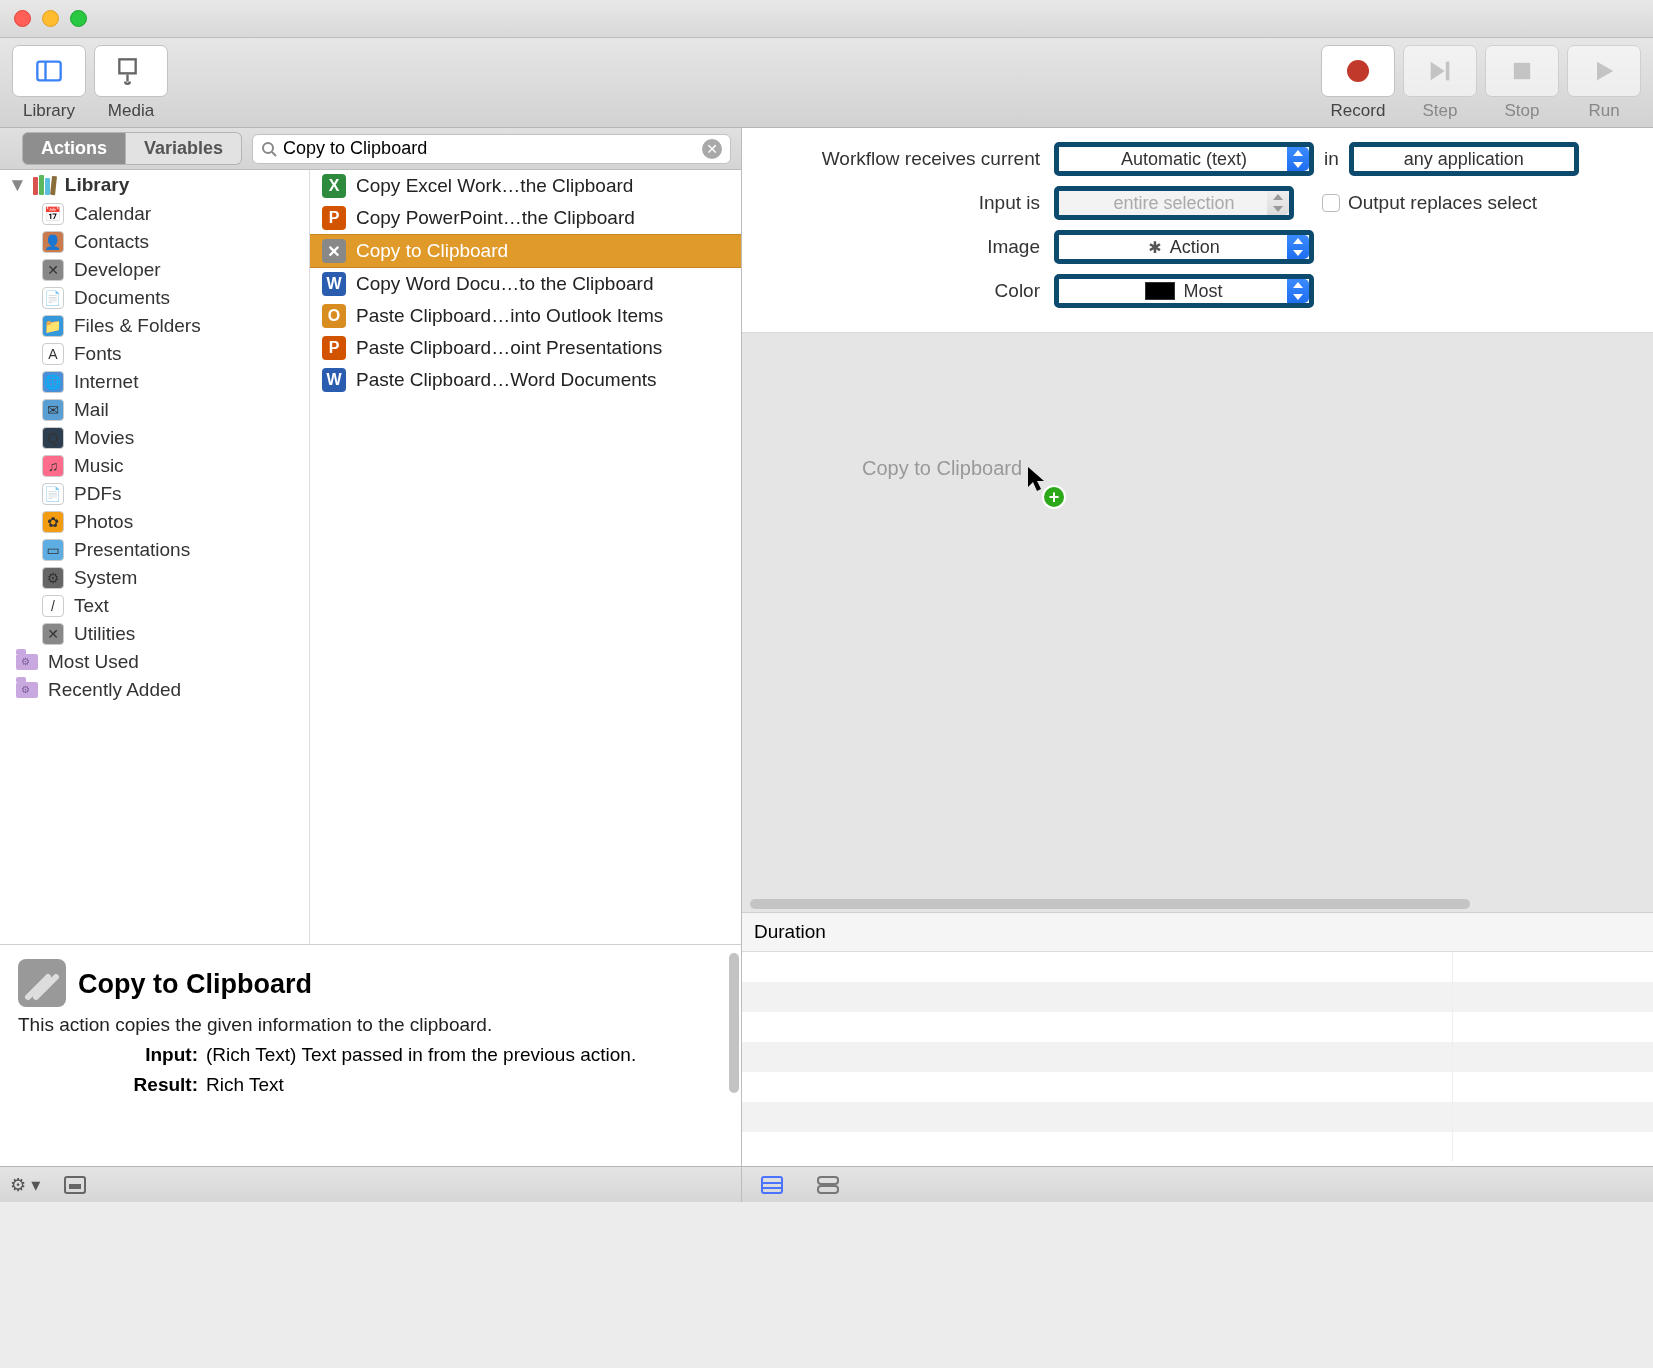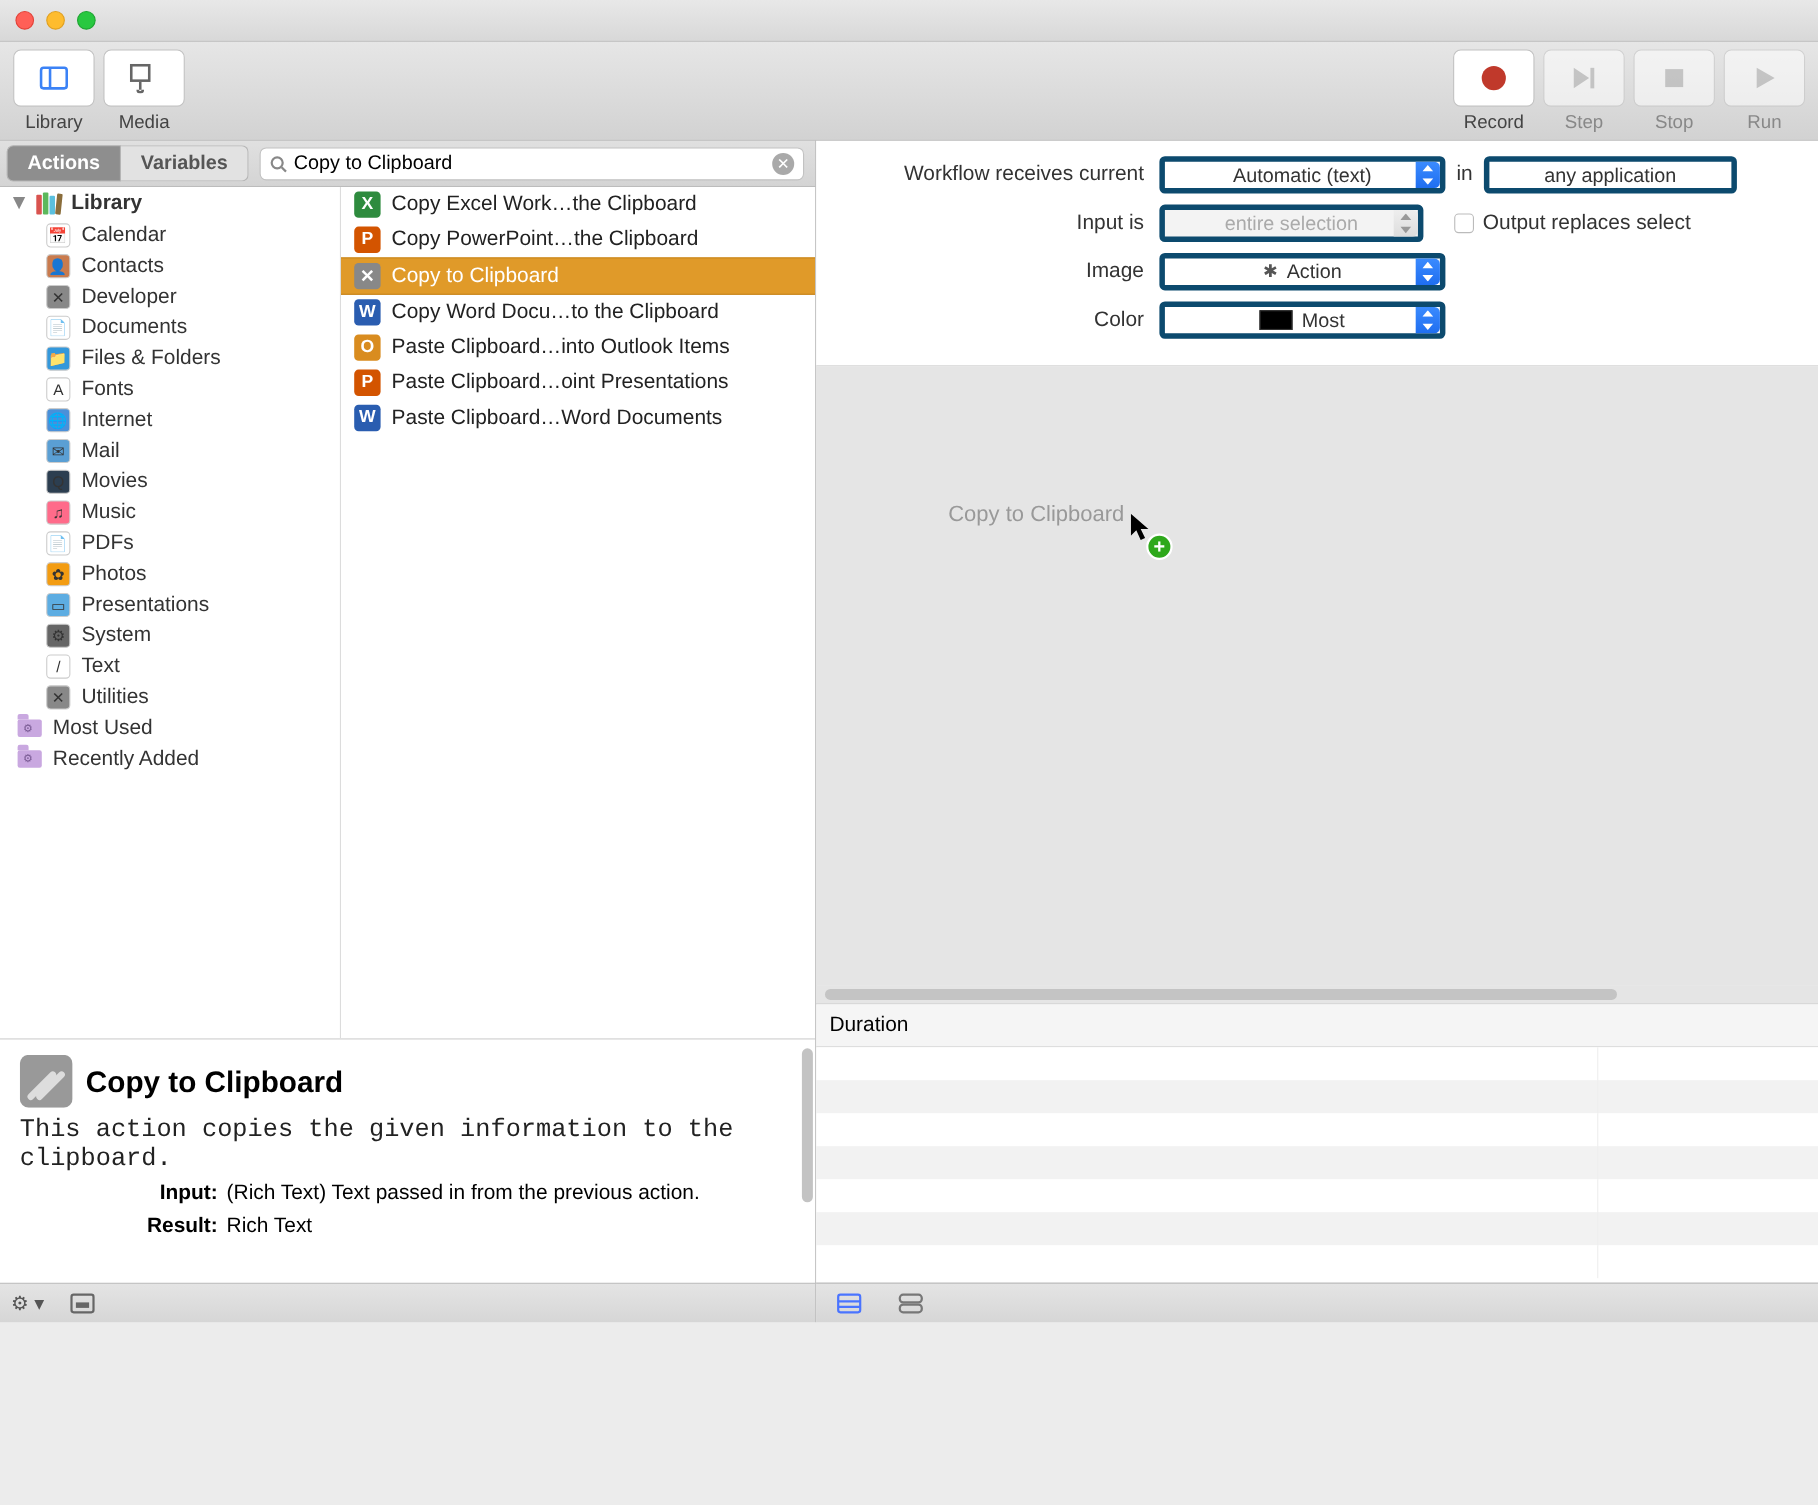--- a/index.html
+++ b/index.html
@@ -27,21 +27,21 @@
 .rec-dot { width: 22px; height: 22px; border-radius: 50%; background: #c0392b; }
 .step-arrow, .play-arrow, .stop-sq { fill: #aeaeae; }
 
 
 .main { display: flex; height: 1074px; }
 .leftcol { width: 742px; display: flex; flex-direction: column; border-right: 1px solid #bcbcbc; }
 .rightcol { flex: 1; display: flex; flex-direction: column; }
 
 
 .tabrow { height: 42px; display: flex; align-items: center; background: linear-gradient(#e0e0e0,#d4d4d4); border-bottom: 1px solid #bcbcbc; }
-.seg { display: flex; margin-left: 6px; }
+.seg { display: flex; margin-left: 22px; }
 .seg-btn { padding: 5px 18px; font-size: 18px; font-weight: 600; color: #555; background: #e2e2e2; border: 1px solid #b5b5b5; }
 .seg-btn.first { border-top-left-radius: 6px; border-bottom-left-radius: 6px; }
 .seg-btn.last { border-top-right-radius: 6px; border-bottom-right-radius: 6px; border-left: none; }
 .seg-btn.active { background: #8e8e8e; color: #fff; }
 .search { flex: 1; margin: 0 10px; height: 30px; background: #fff; border: 1px solid #c2c2c2; border-radius: 6px; display: flex; align-items: center; padding: 0 8px; font-size: 18px; }
 .search input { border: none; outline: none; flex: 1; font-size: 18px; background: transparent; }
 .mag { width: 16px; height: 16px; margin-right: 6px; fill: #888; }
 .clr { width: 20px; height: 20px; border-radius: 50%; background: #a9a9a9; color: #fff; display: flex; align-items: center; justify-content: center; font-size: 14px; }
 
 
@@ -59,21 +59,21 @@
 
 .actionlist { flex: 1; background: #fff; overflow-y: auto; }
 .act-item { display: flex; align-items: center; padding: 4px 12px; font-size: 19px; color: #222; }
 .act-item.selected { background: #e09a29; color: #fff; border-top:1px solid #c7861f; border-bottom:1px solid #c7861f; }
 .act-ico { width: 24px; height: 24px; margin-right: 10px; display:inline-flex; align-items:center; justify-content:center; font-weight:bold; border-radius:4px; font-size:16px; color:#fff; }
 
 
 .desc { height: 222px; border-top: 1px solid #cfcfcf; background: #fff; padding: 14px 18px; position: relative; overflow: hidden; }
 .desc h2 { font-size: 27px; font-weight: 700; margin: 10px 0 14px 60px; }
 .desc-ico { position:absolute; top:14px; left:18px; width:48px; height:48px; }
-.desc p { font-size: 23px; color: #222; font-family: Liberation Mono, monospace; }
+.desc p { font-size: 19px; color: #222; }
 .desc .kv { font-size: 19px; margin-top: 8px; }
 .desc .kv b { display: inline-block; width: 180px; text-align: right; margin-right: 8px; }
 .desc-scroll { position:absolute; right:2px; top:8px; width:10px; height:140px; background:#c3c3c3; border-radius:5px; }
 
 
 .bottombar { height: 36px; border-top: 1px solid #b5b5b5; background: linear-gradient(#e4e4e4,#d6d6d6); display: flex; align-items: center; padding: 0 10px; gap: 24px; }
 .gear-pop { font-size: 18px; color: #555; }
 .inbox { width: 22px; height: 18px; border: 2px solid #666; border-radius: 3px; position: relative; }
 .inbox::after { content:''; position:absolute; bottom:3px; left:3px; right:3px; height:5px; background:#666; }
 

